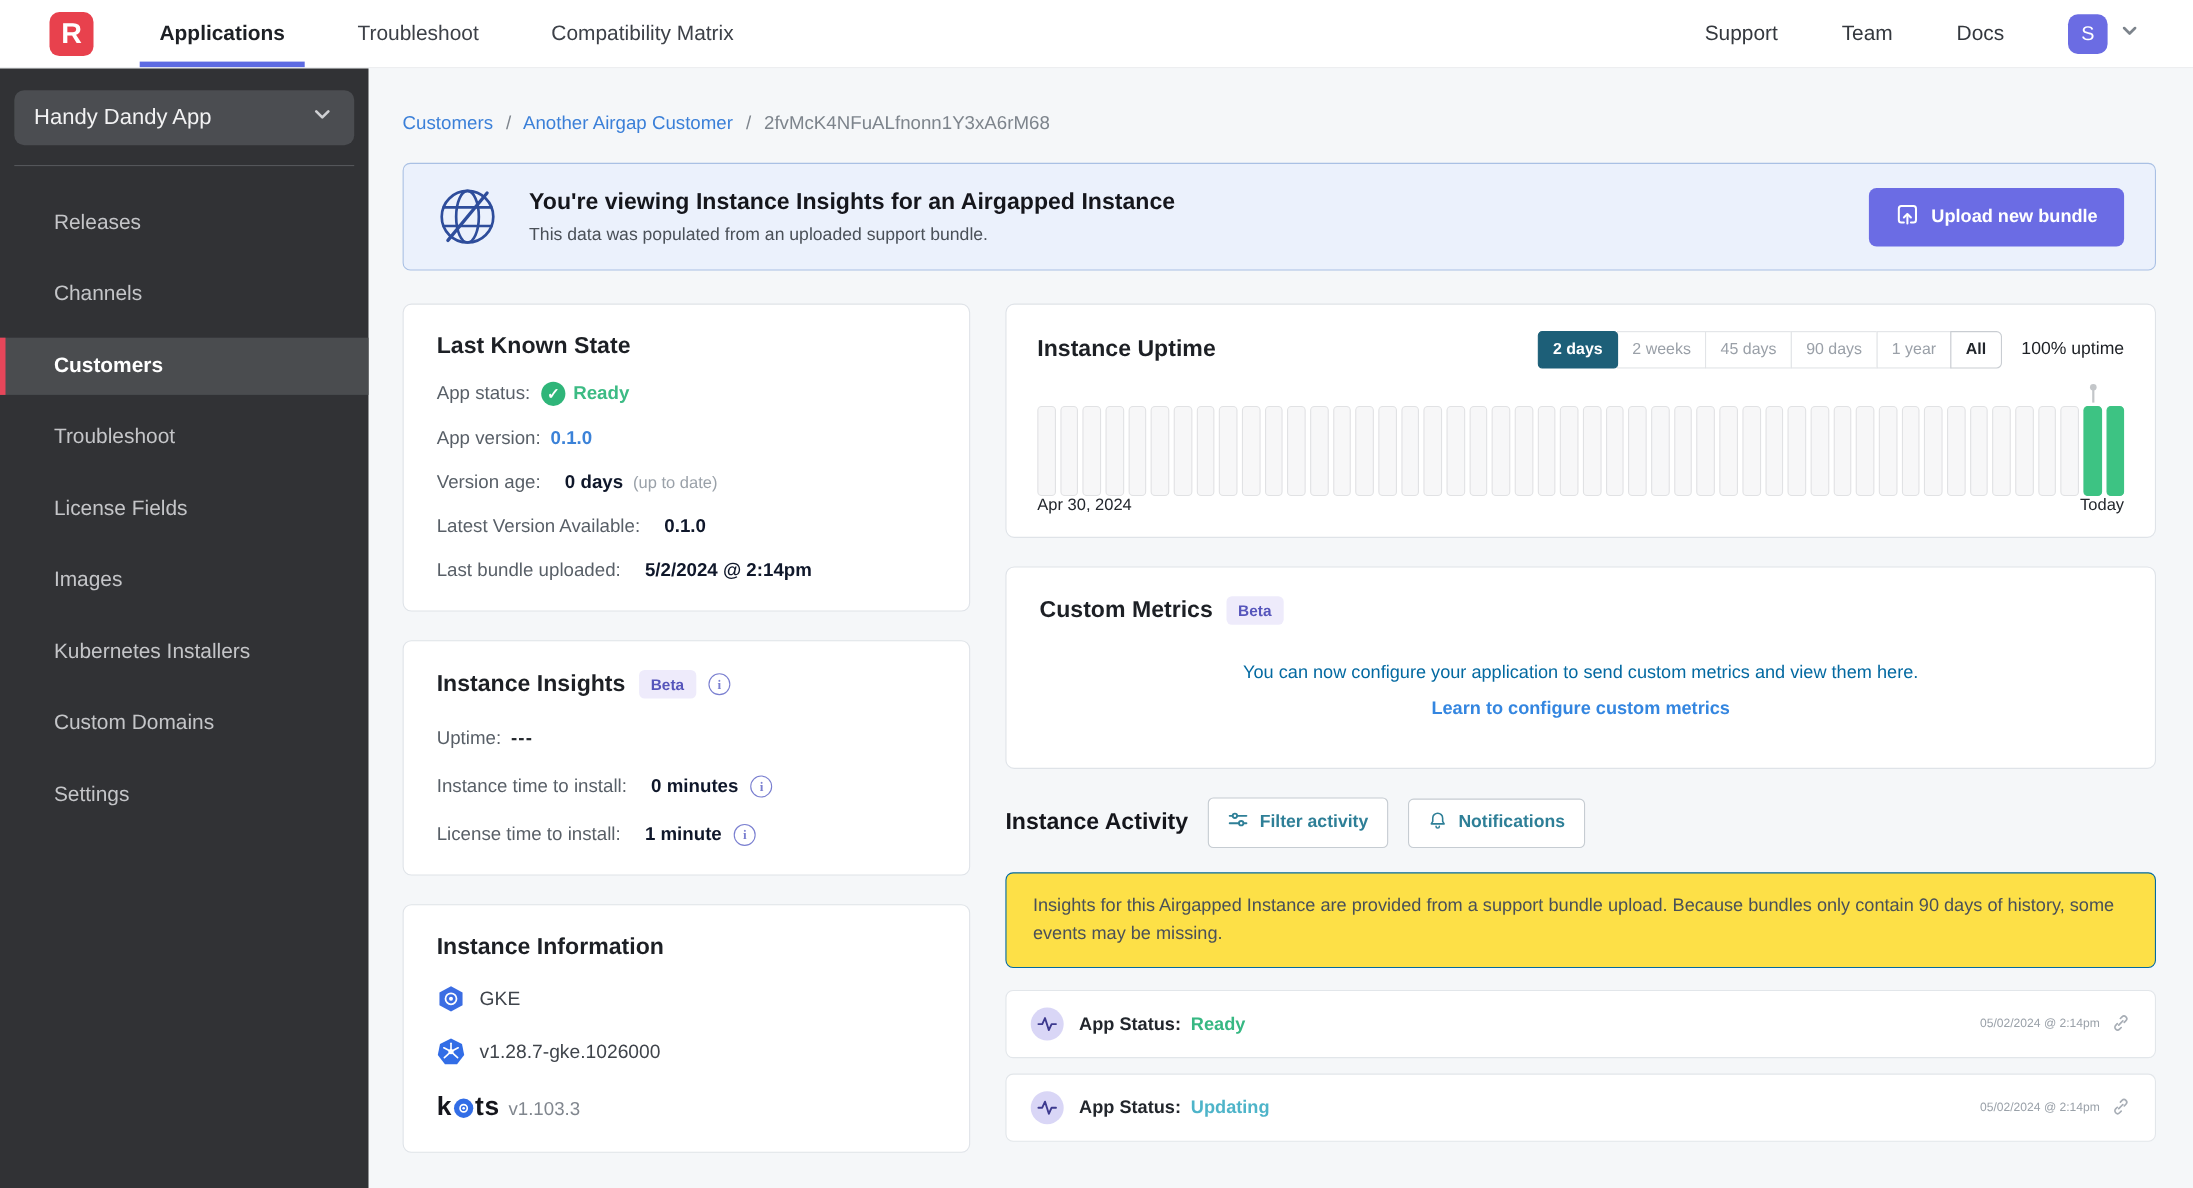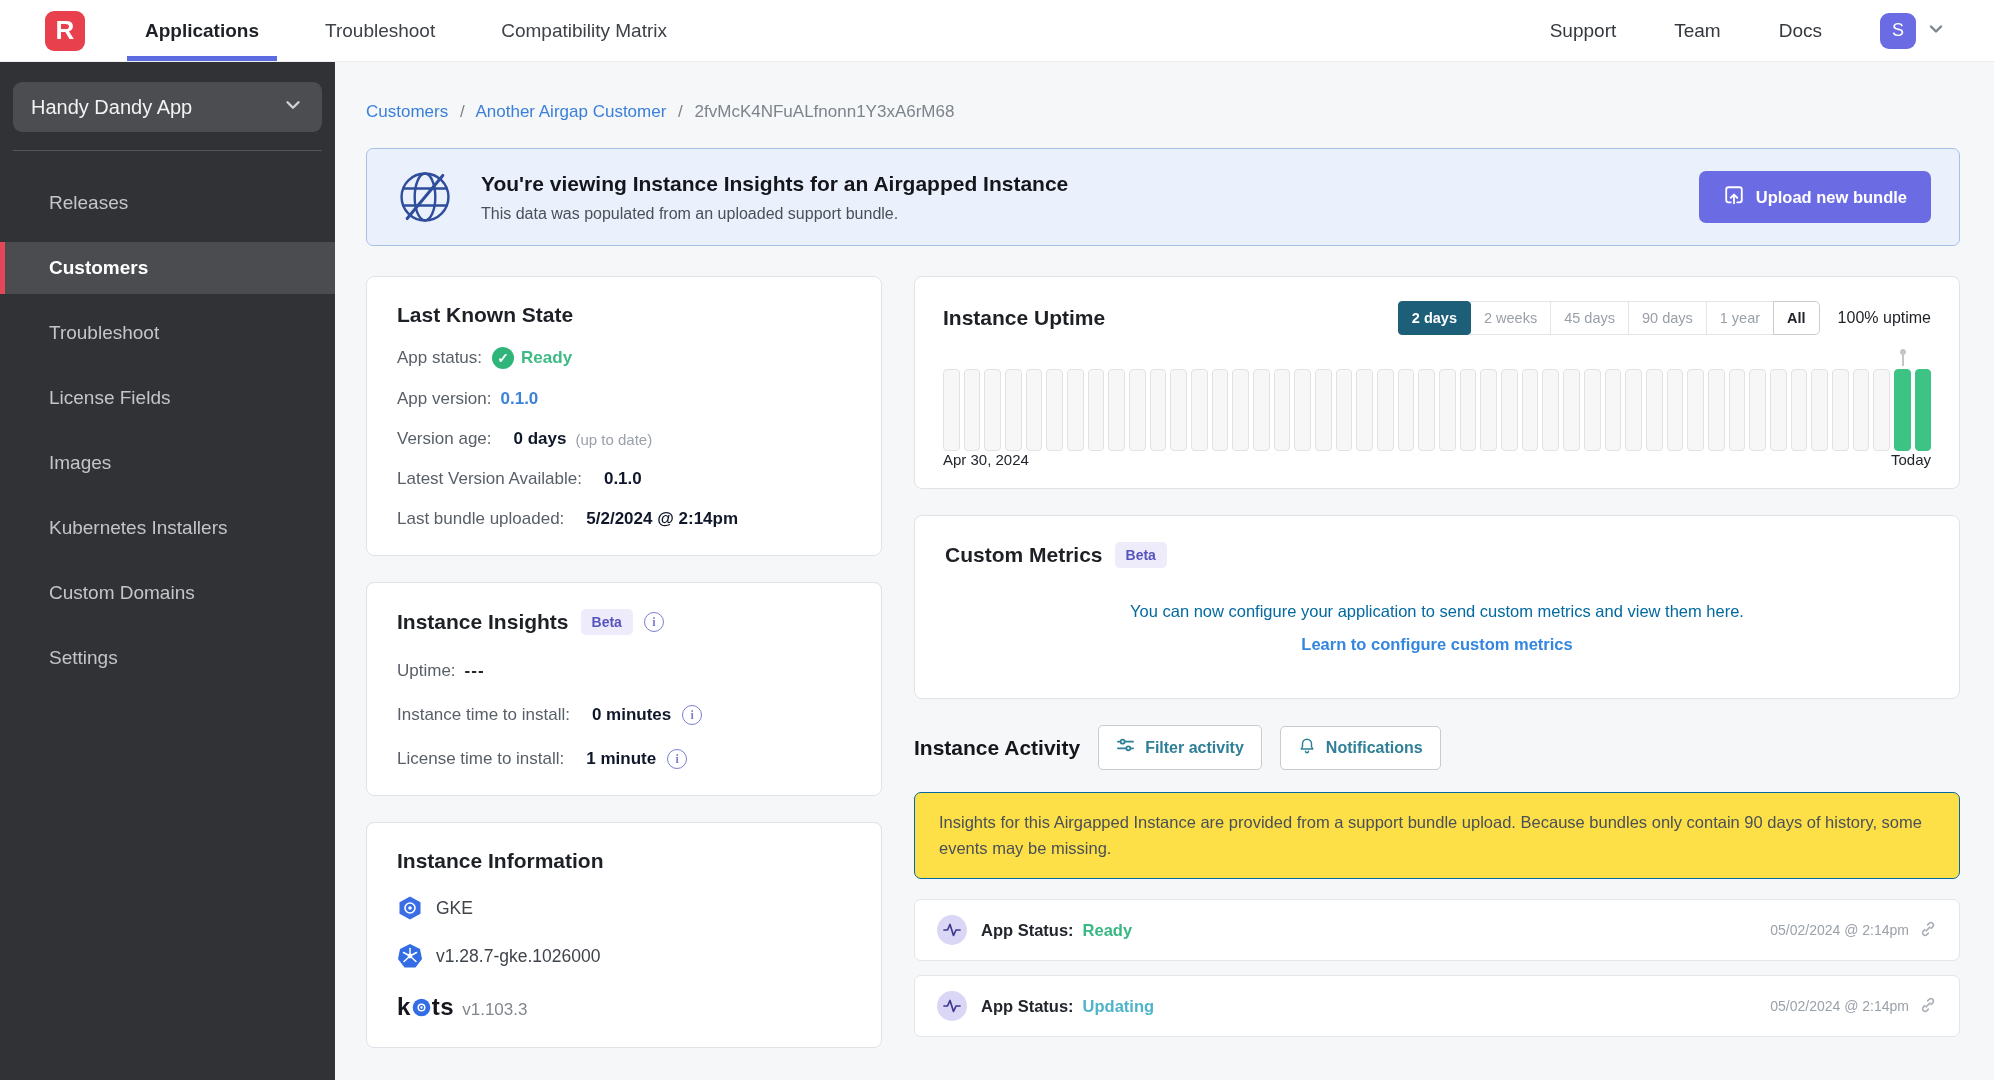--- a/index.html
+++ b/index.html
@@ -86,21 +86,21 @@
   .activity-header { display:flex; align-items:center; gap:18px; margin:4px 0 22px 0; }
   .activity-title { font-size:21px; font-weight:bold; color:#15161c; }
   .ghost-btn { background:#fff; border:1px solid #c6ccd2; border-radius:5px; color:#2e7f97; font-weight:bold; font-size:16px; font-family:inherit; padding:10px 17px; display:flex; align-items:center; gap:10px; cursor:pointer; }
   .notice { background:#fde047; border:1px solid #0369a1; border-radius:7px; padding:17px 24px; font-size:16.5px; color:#4a5058; line-height:1.55; margin-bottom:20px; }
   .act-row { background:#fff; border:1px solid #e2e6ea; border-radius:7px; padding:15px 22px; display:flex; align-items:center; margin-bottom:14px; }
   .pulse-badge { width:30px; height:30px; border-radius:50%; background:#d9d6f6; display:flex; align-items:center; justify-content:center; margin-right:14px; flex:none; }
   .act-label { font-size:16.5px; font-weight:bold; color:#22262c; }
   .act-value { font-size:16.5px; font-weight:bold; margin-left:9px; }
   .act-value.ready { color:#37b883; }
   .act-value.updating { color:#4eb4c9; }
-  .act-right { margin-left:auto; display:flex; align-items:center; gap:10px; color:#9aa1a9; font-size:14px; }
+  .act-right { margin-left:auto; display:flex; align-items:center; gap:10px; color:#9aa1a9; font-size:11px; }
   .dash-val { color:#22262c; font-weight:bold; margin-left:9px; letter-spacing:1px; }
 </style>
 </head>
 <body>
 
 <div class="header">
   <div class="logo">R</div>
   <div class="topnav">
     <div class="topnav-item active">Applications</div>
     <div class="topnav-item">Troubleshoot</div>
@@ -127,20 +127,21 @@
     <div class="app-selector">
       <span>Handy Dandy App</span>
       <span class="chev">
         <svg width="22" height="22" viewBox="0 0 20 20" fill="none" stroke="#cfd0d3" stroke-width="2.2" stroke-linecap="round" stroke-linejoin="round">
             <polyline points="5,7.5 10,12.5 15,7.5"></polyline>
           </svg>
       </span>
     </div>
     <div class="side-divider"></div>
     <div class="side-item">Releases</div>
+    <div class="side-item">Channels</div>
     <div class="side-item active">Customers</div>
     <div class="side-item">Troubleshoot</div>
     <div class="side-item">License Fields</div>
     <div class="side-item">Images</div>
     <div class="side-item">Kubernetes Installers</div>
     <div class="side-item">Custom Domains</div>
     <div class="side-item">Settings</div>
   </div>
 
   <div class="content">

